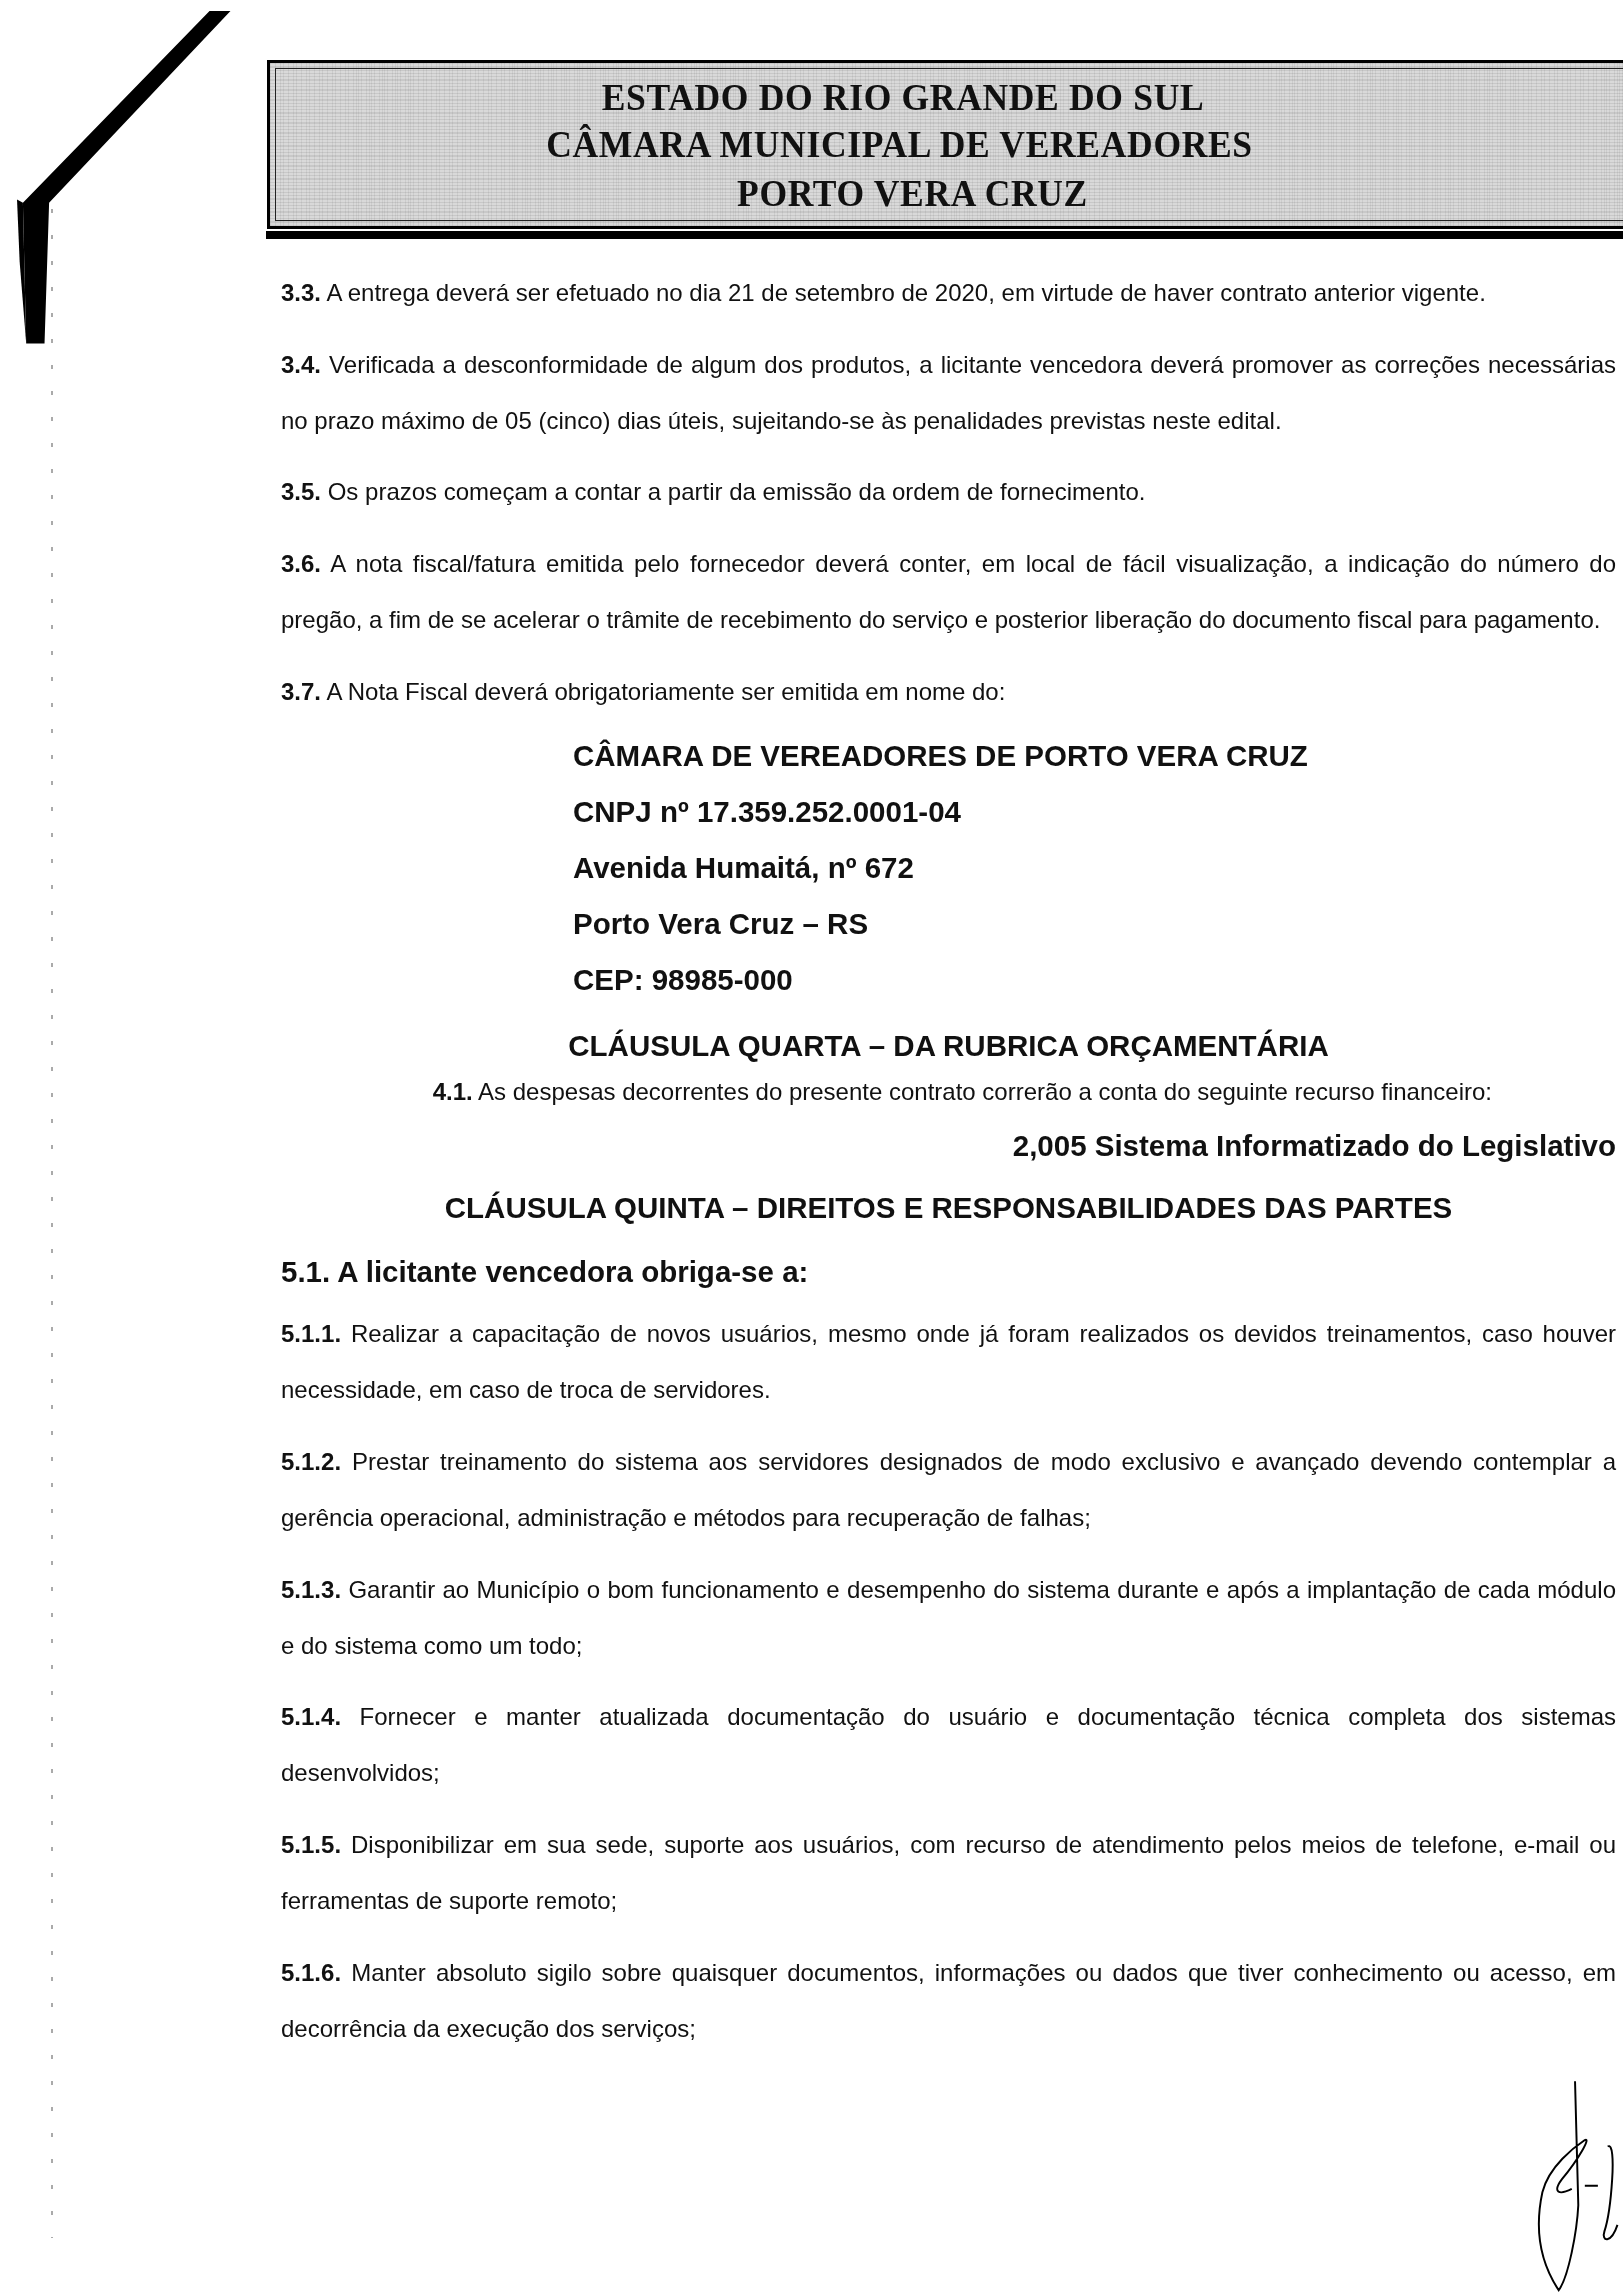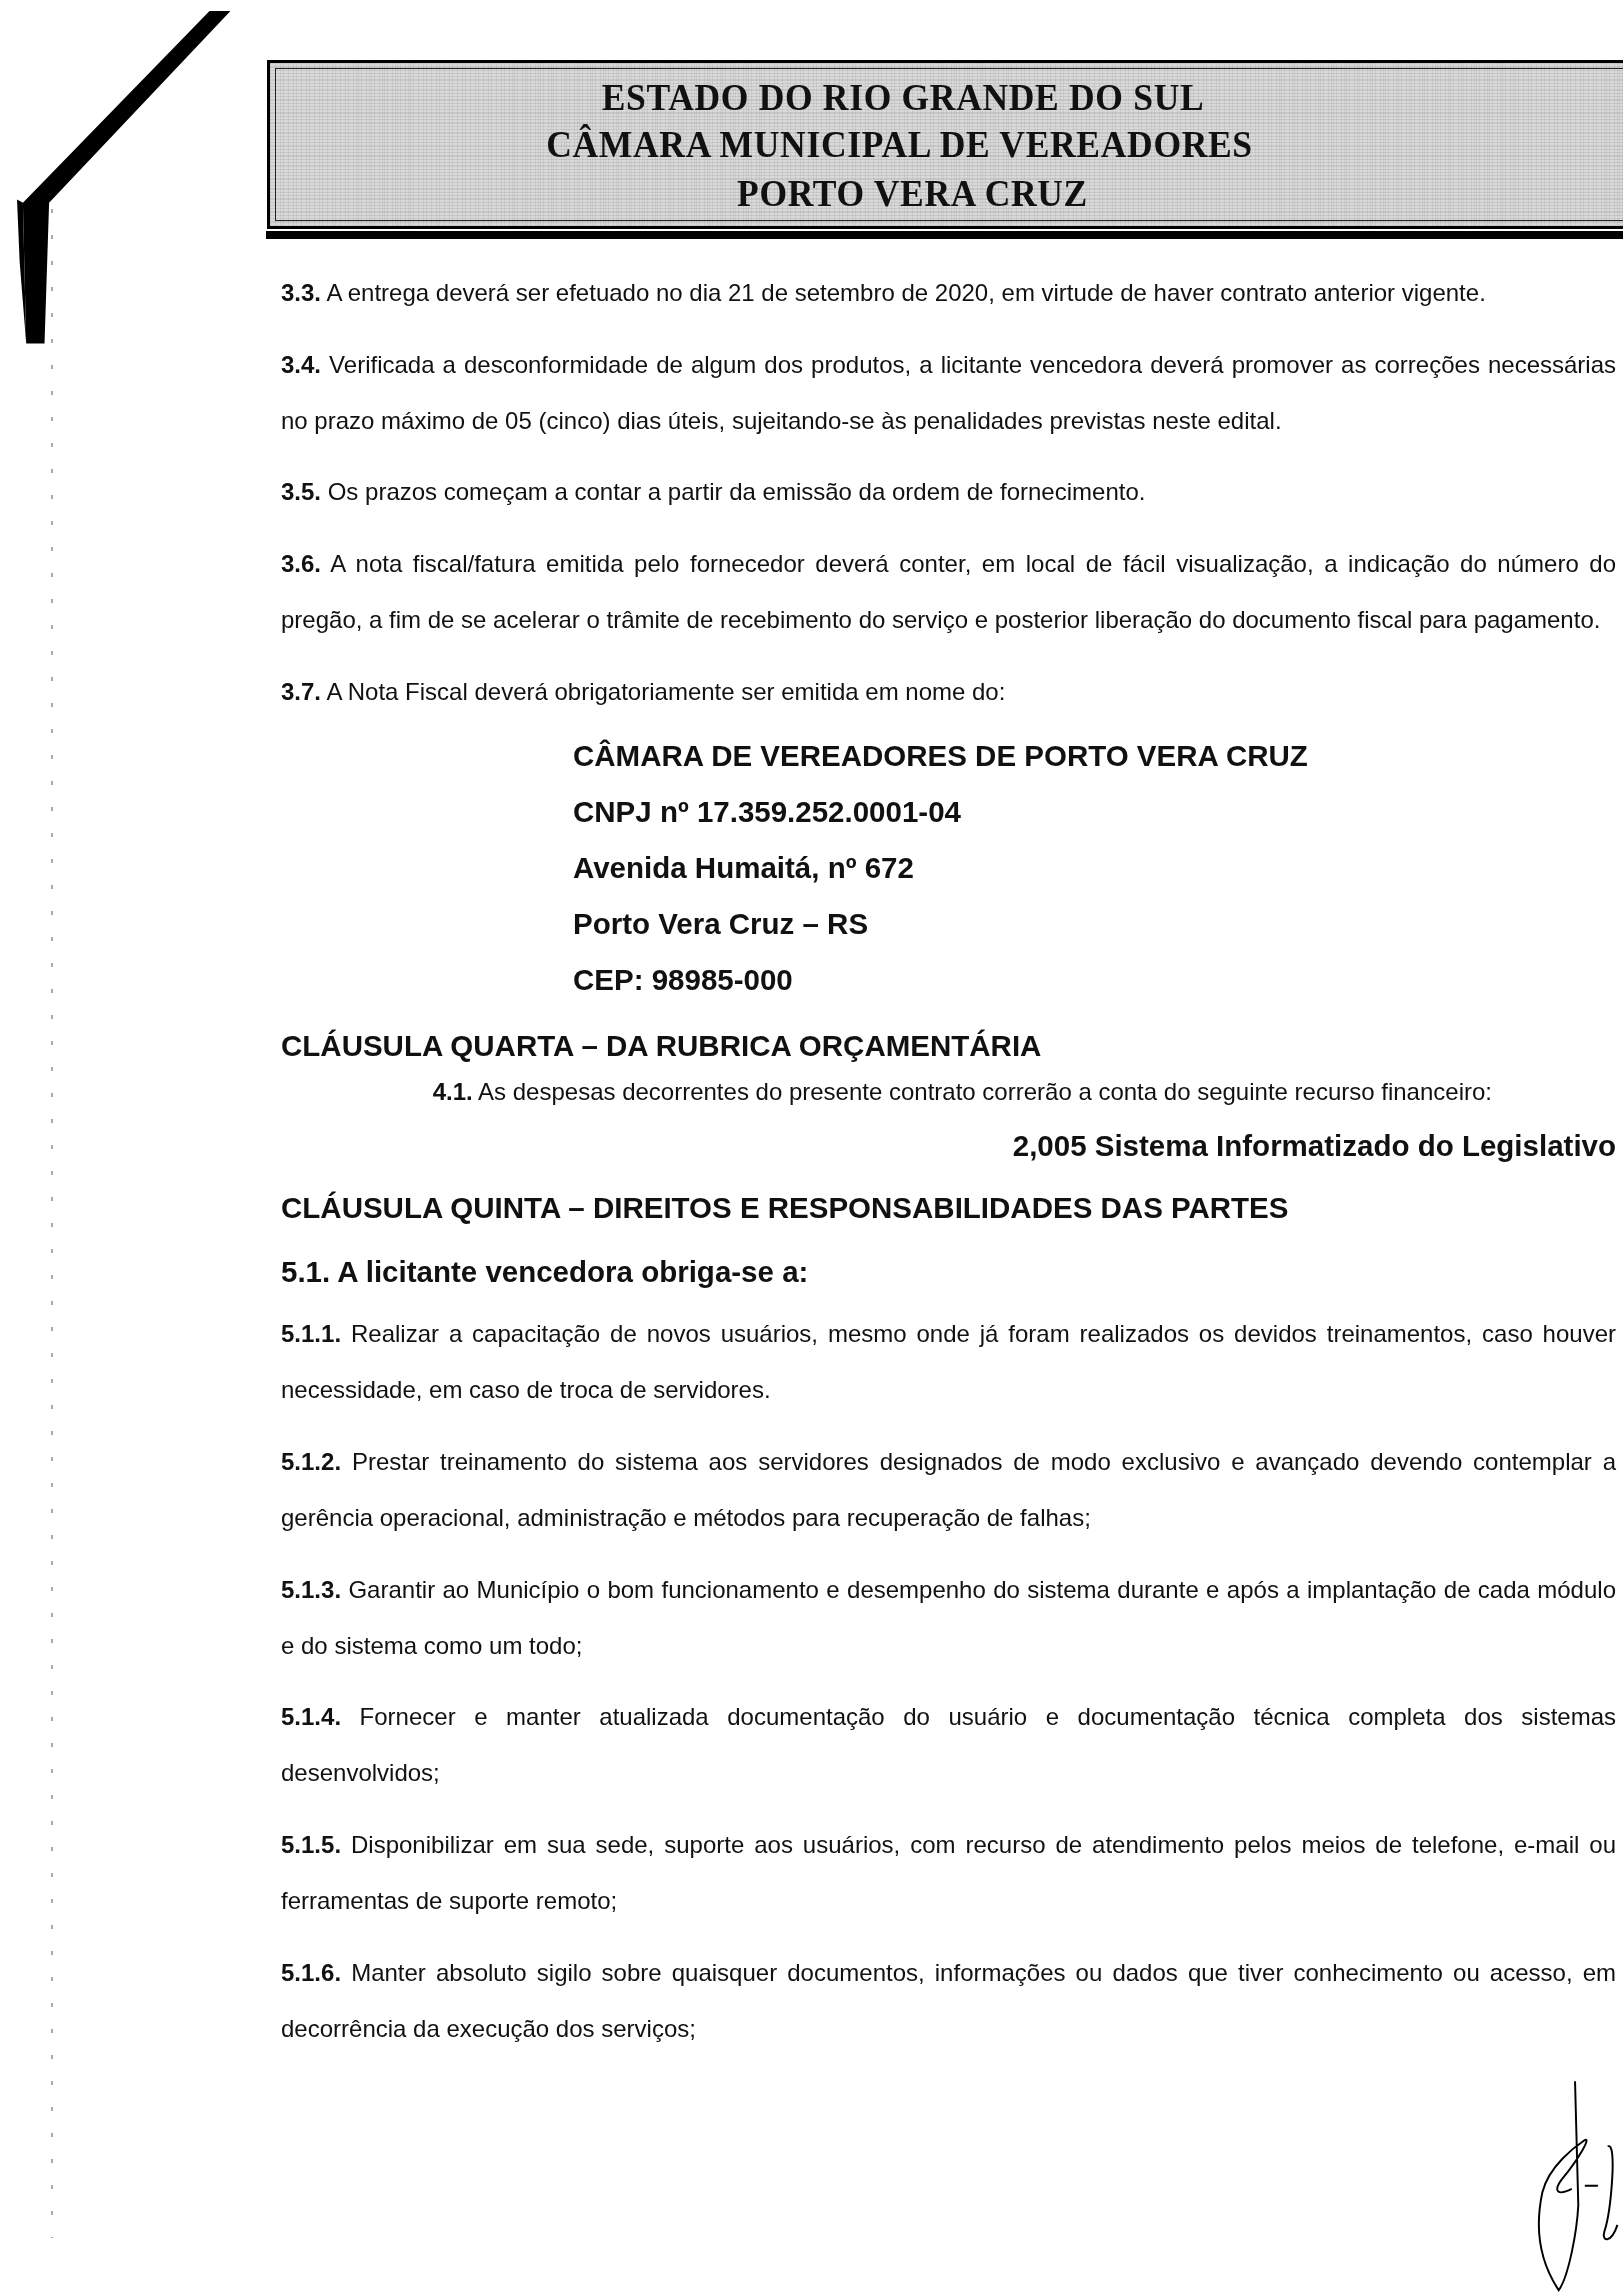--- a/index.html
+++ b/index.html
@@ -27,21 +27,21 @@
   .h2 { top: 60px; left: -105px; }
   .h3 { top: 109px; left: -79px; }
 
   
   .content { position: absolute; left: 281px; top: 265px; width: 1335px; }
   .para { font-size: 24px; line-height: 56px; text-align: justify; margin: 0 0 15.7px 0; }
   .para .num { font-weight: bold; }
   .para.tight { line-height: 51px; }
   .addr { margin: 7.9px 0 6.5px 292px; }
   .addr div { font-weight: bold; font-size: 29.5px; line-height: 56px; }
-  .heading { font-weight: bold; font-size: 29.5px; line-height: 46px; margin: 15.7px 0 0 0; }
+  .heading { font-weight: bold; font-size: 29.5px; line-height: 46px; margin: 15.7px 0 0 0; text-align: center; }
   .bold-line { font-weight: bold; font-size: 29.5px; line-height: 46px; text-align: right; }
   .plain-line { font-size: 29.5px; line-height: 46px; }
   .sub-heading { font-weight: bold; font-size: 29.5px; line-height: 56px; margin: 6.5px 0 6.5px 0; }
 
   .signature { position: absolute; right: 0; top: 2081px; width: 111px; height: 214px; }
 </style>
 </head>
 <body>
 
 <svg class="scan-edge" viewBox="0 0 420 3507" preserveAspectRatio="none">

